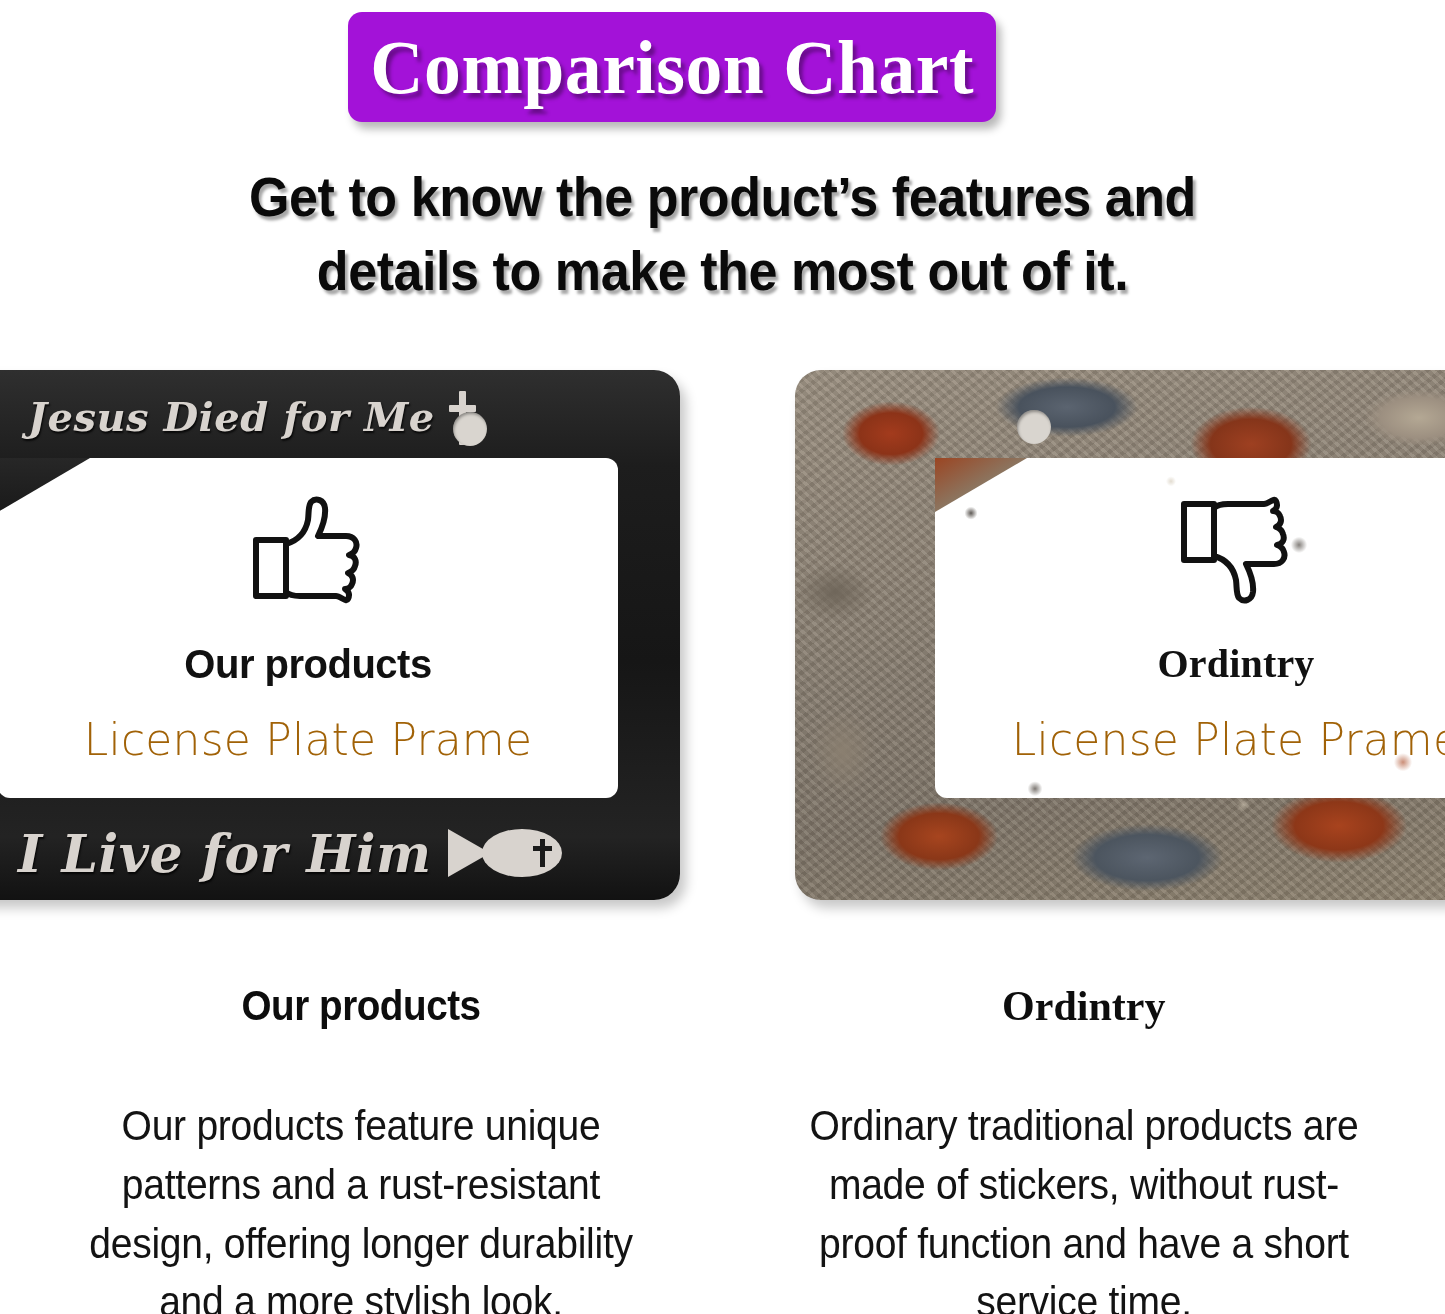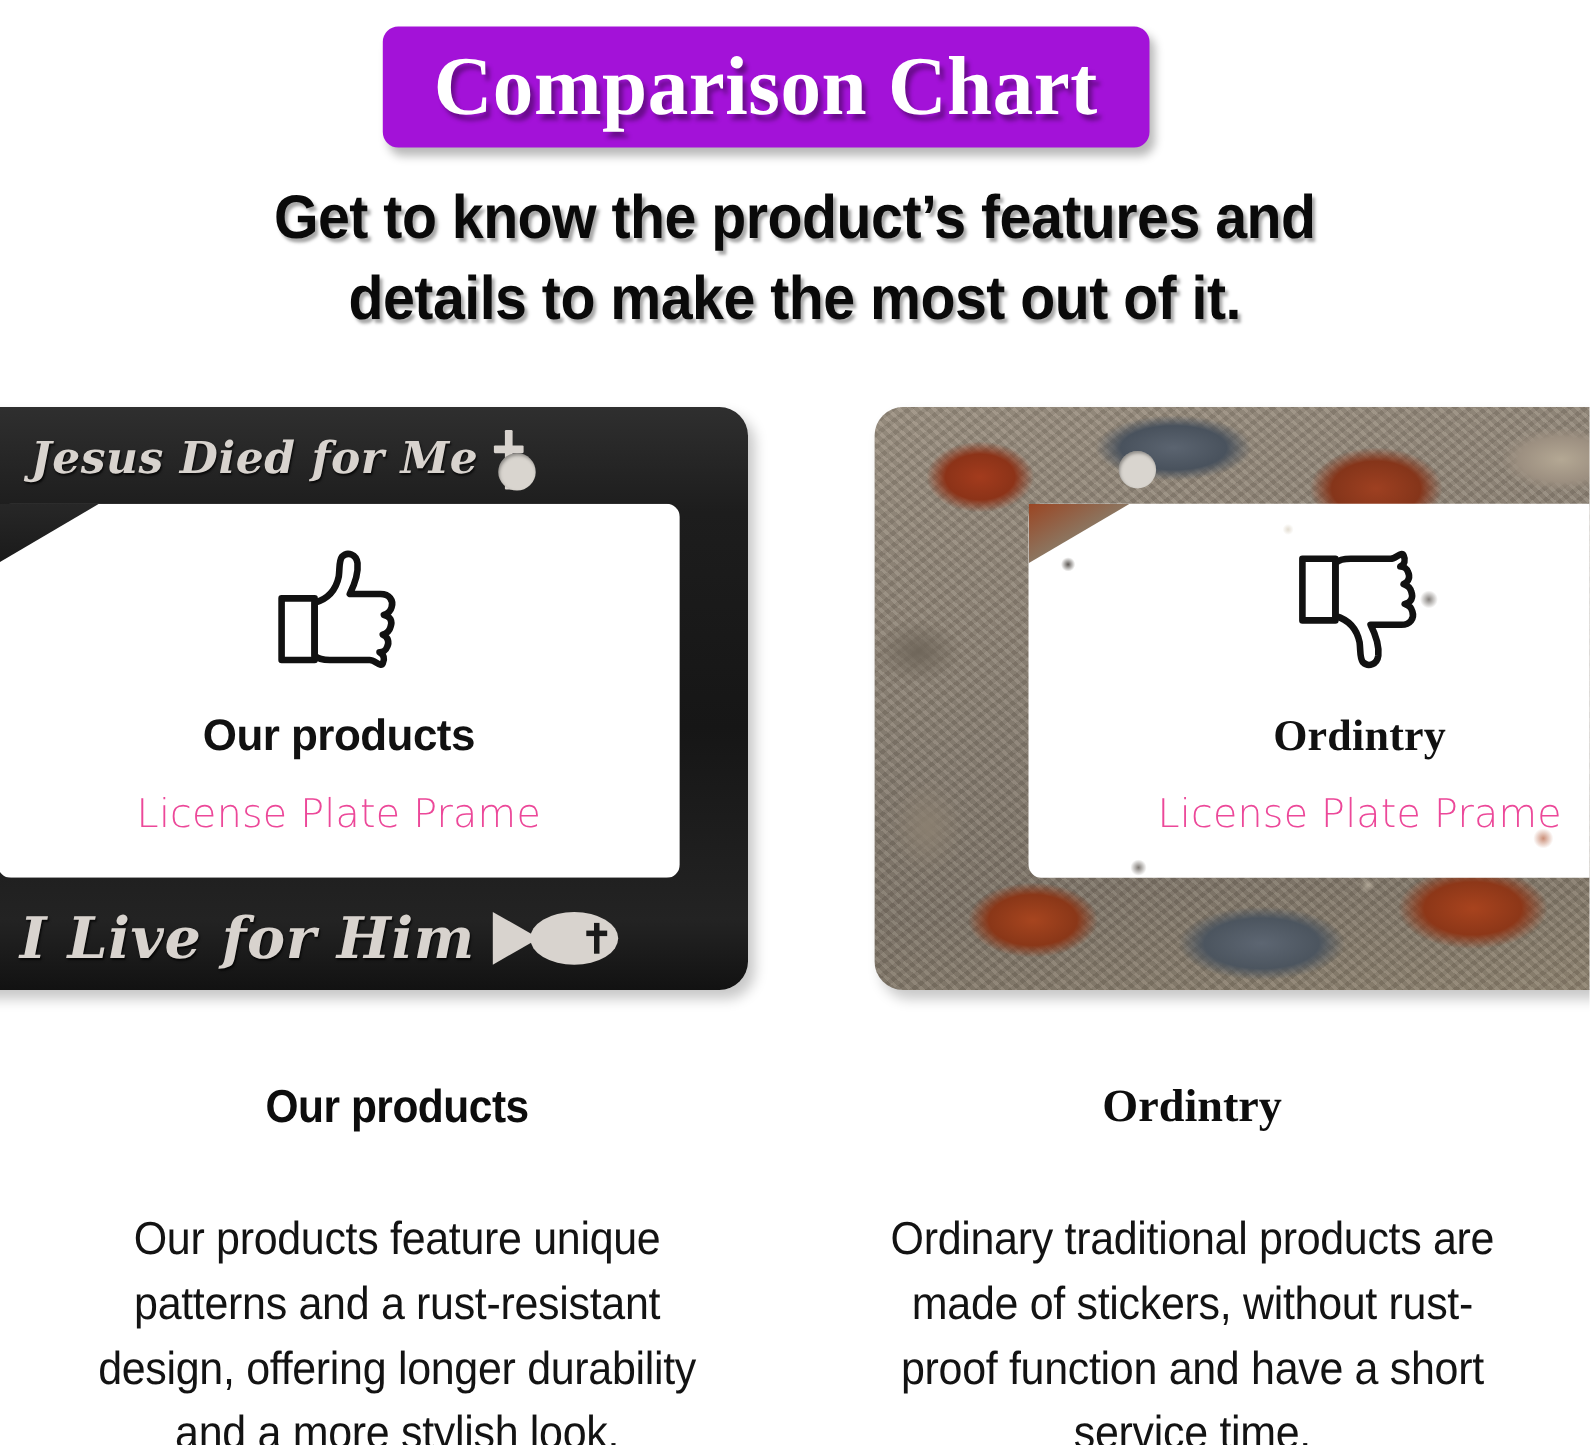--- a/index.html
+++ b/index.html
@@ -13,22 +13,22 @@
     position: relative;
     overflow: hidden;
     font-family: "Liberation Sans", sans-serif;
     -webkit-font-smoothing: antialiased;
   }
 
   
   .banner-wrap {
     position: absolute;
     left: 348px;
-    top: 24px;
-    width: 697px;
+    top: 12px;
+    width: 648px;
     height: 110px;
   }
   .banner {
     width: 100%;
     height: 100%;
     background: #a312d8;
     border-radius: 14px;
     box-shadow: 5px 7px 9px rgba(0,0,0,0.28);
     display: flex;
     align-items: center;
@@ -240,23 +240,23 @@
   }
   .heading-serif {
     font-family: "Liberation Serif", "DejaVu Serif", serif;
     font-weight: bold;
     letter-spacing: 0.2px;
   }
   .win-sub {
     margin-top: 34px;
     font-family: "DejaVu Sans", sans-serif;
     font-weight: 300;
-    font-size: 36px;
+    font-size: 44px;
     line-height: 1;
-    color: #ec4899;
+    color: #a16207;
     letter-spacing: 0.2px;
     white-space: nowrap;
   }
 
   
   .columns {
     position: absolute;
     left: 0;
     top: 985px;
     width: 1445px;

